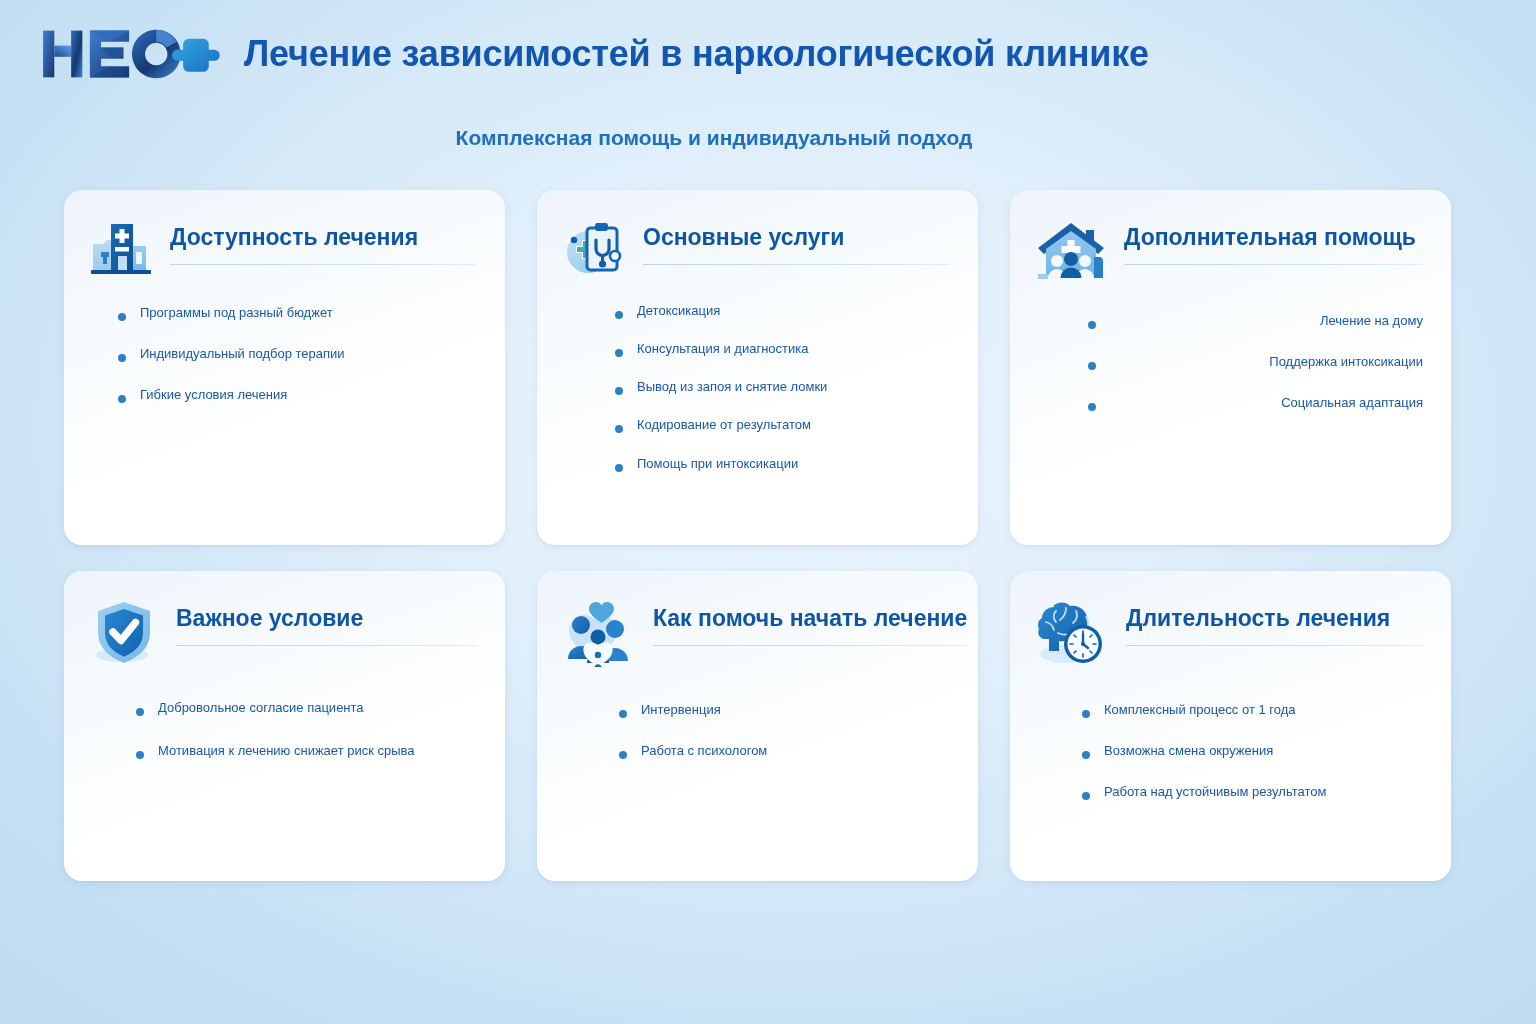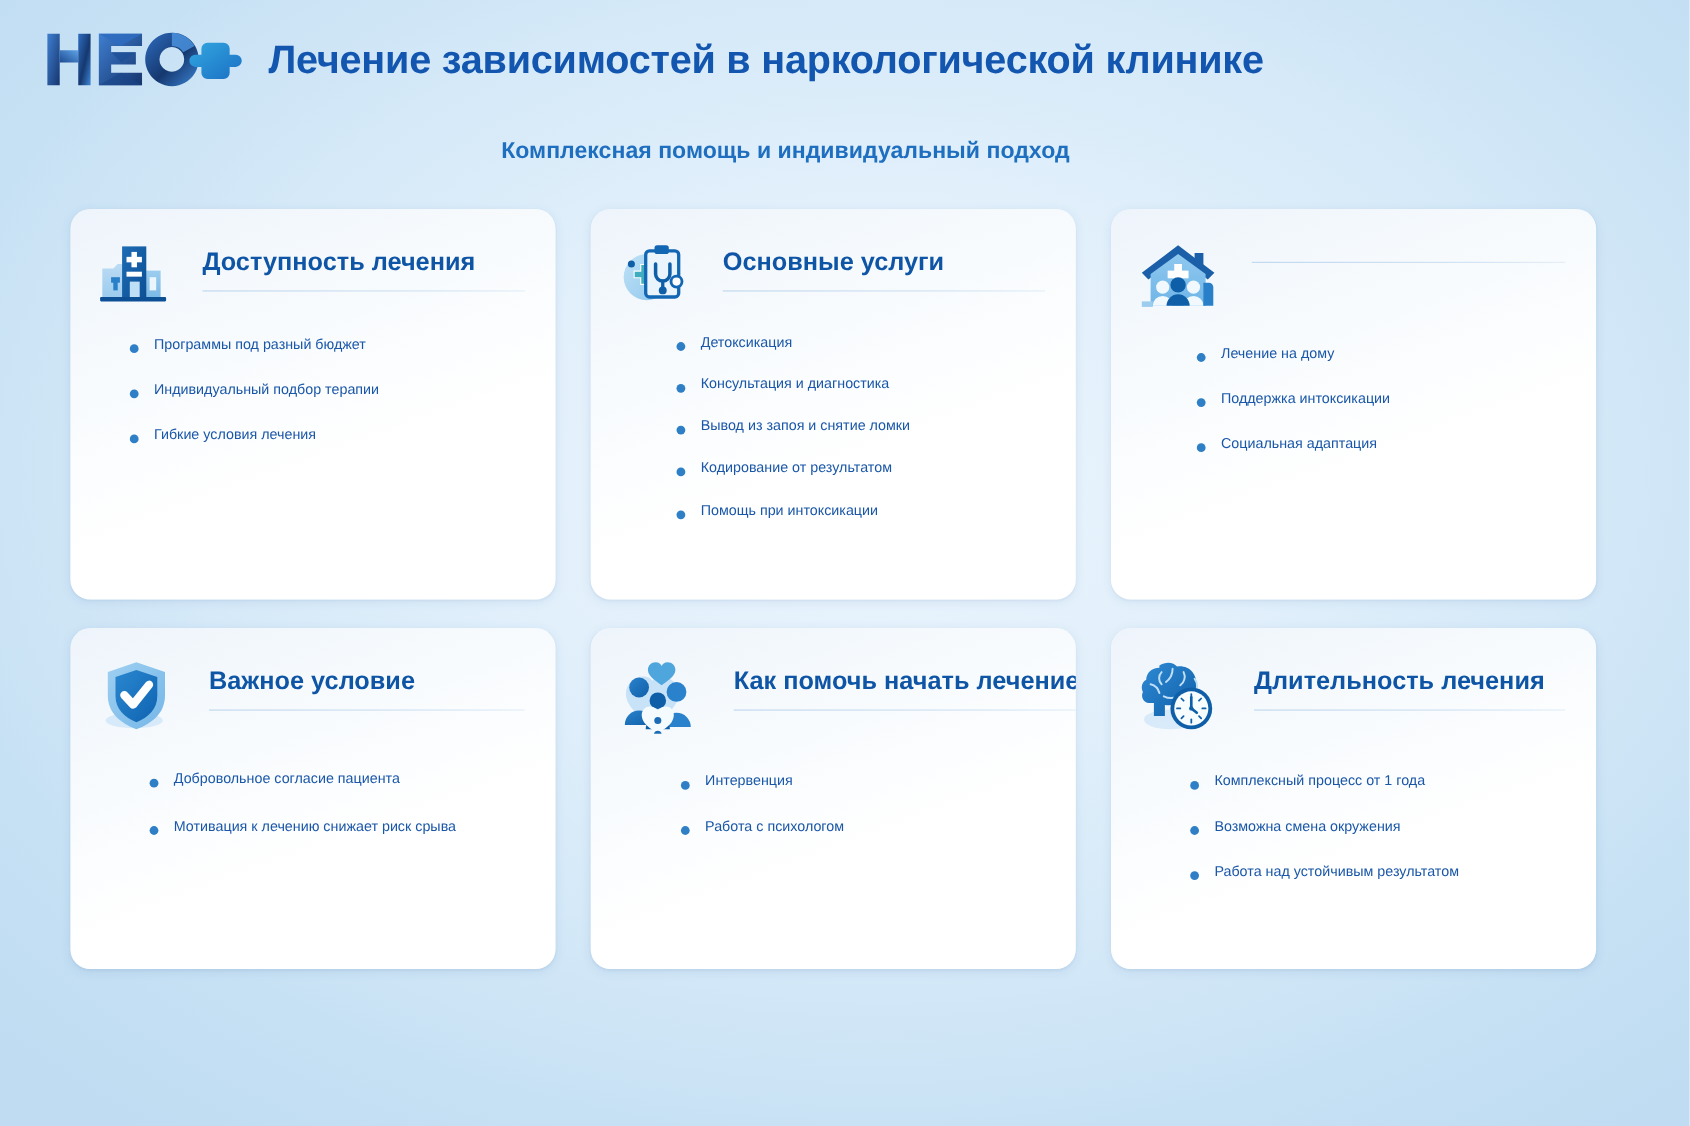--- a/index.html
+++ b/index.html
@@ -51,21 +51,21 @@
   .card {
     background:linear-gradient(160deg, #eef4fb 0%, #f6fafd 28%, #ffffff 62%, #ffffff 100%);
     border-radius:18px;
     box-shadow:0 2px 10px rgba(40,90,150,0.09), 0 1px 2px rgba(40,90,150,0.06);
     padding:26px 28px 22px 24px;
     position:relative;
     overflow:hidden;
   }
 
   .card-head {
-    display:flex; align-items:flex-start; gap:30px;
+    display:flex; align-items:flex-start; gap:16px;
     min-height:66px;
   }
   .card-icon {
     width:66px; height:66px; flex:0 0 66px;
     display:flex; align-items:center; justify-content:center;
   }
   .card-icon svg { display:block; width:66px; height:66px; }
 
   .head-text { flex:1 1 auto; padding-top:8px; }
 
@@ -91,21 +91,21 @@
     content:"";
     position:absolute; left:0; top:9px;
     width:8px; height:8px; border-radius:50%;
     background:#2f7fc6;
   }
 
   
   .card-1 .bullets { padding-left:30px; }
   .card-2 .bullets { padding-left:54px; margin-top:20px; }
   .card-2 .bullets li { margin-bottom:21px; }
-  .card-3 .bullets { padding-left:54px; }
+  .card-3 .bullets { padding-left:54px;text-align:right; }
   .card-4 .bullets { padding-left:48px; margin-top:30px; }
   .card-4 .bullets li { margin-bottom:26px; }
   .card-5 .bullets { padding-left:58px; margin-top:28px; }
   .card-6 .bullets { padding-left:48px; margin-top:28px; }
 
   .card-5 .card-icon, .card-6 .card-icon { width:76px; flex:0 0 76px; height:76px; }
   .card-5 .card-icon svg, .card-6 .card-icon svg { width:76px; height:76px; }
   .card-4 .card-icon { width:72px; flex:0 0 72px; height:72px; }
   .card-4 .card-icon svg { width:72px; height:72px; }
   .card-3 .card-icon { width:74px; flex:0 0 74px; height:74px; }
@@ -281,20 +281,21 @@
           <circle cx="51" cy="45" r="6" fill="#f2f9fe"></circle>
           <path d="M42,62 a9,9 0 0,1 18,0 z" fill="#f2f9fe"></path>
           <circle cx="37" cy="43" r="7" fill="#0f5fa8"></circle>
           <path d="M26.5,62 a10.5,10.5 0 0,1 21,0 z" fill="#0f5fa8"></path>
 
           <path d="M60,41 h5 a4,4 0 0,1 4,4 v17 h-9 z" fill="#2a7fc9"></path>
           <rect x="4" y="58" width="10" height="5" fill="#9ccdef"></rect>
         </svg>
       </div>
       <div class="head-text">
+        <div class="card-title">Дополнительная помощь</div>
         <div class="divider"></div>
       </div>
     </div>
     <ul class="bullets">
       <li>Лечение на дому</li>
       <li>Поддержка интоксикации</li>
       <li>Социальная адаптация</li>
     </ul>
   </div>
 

